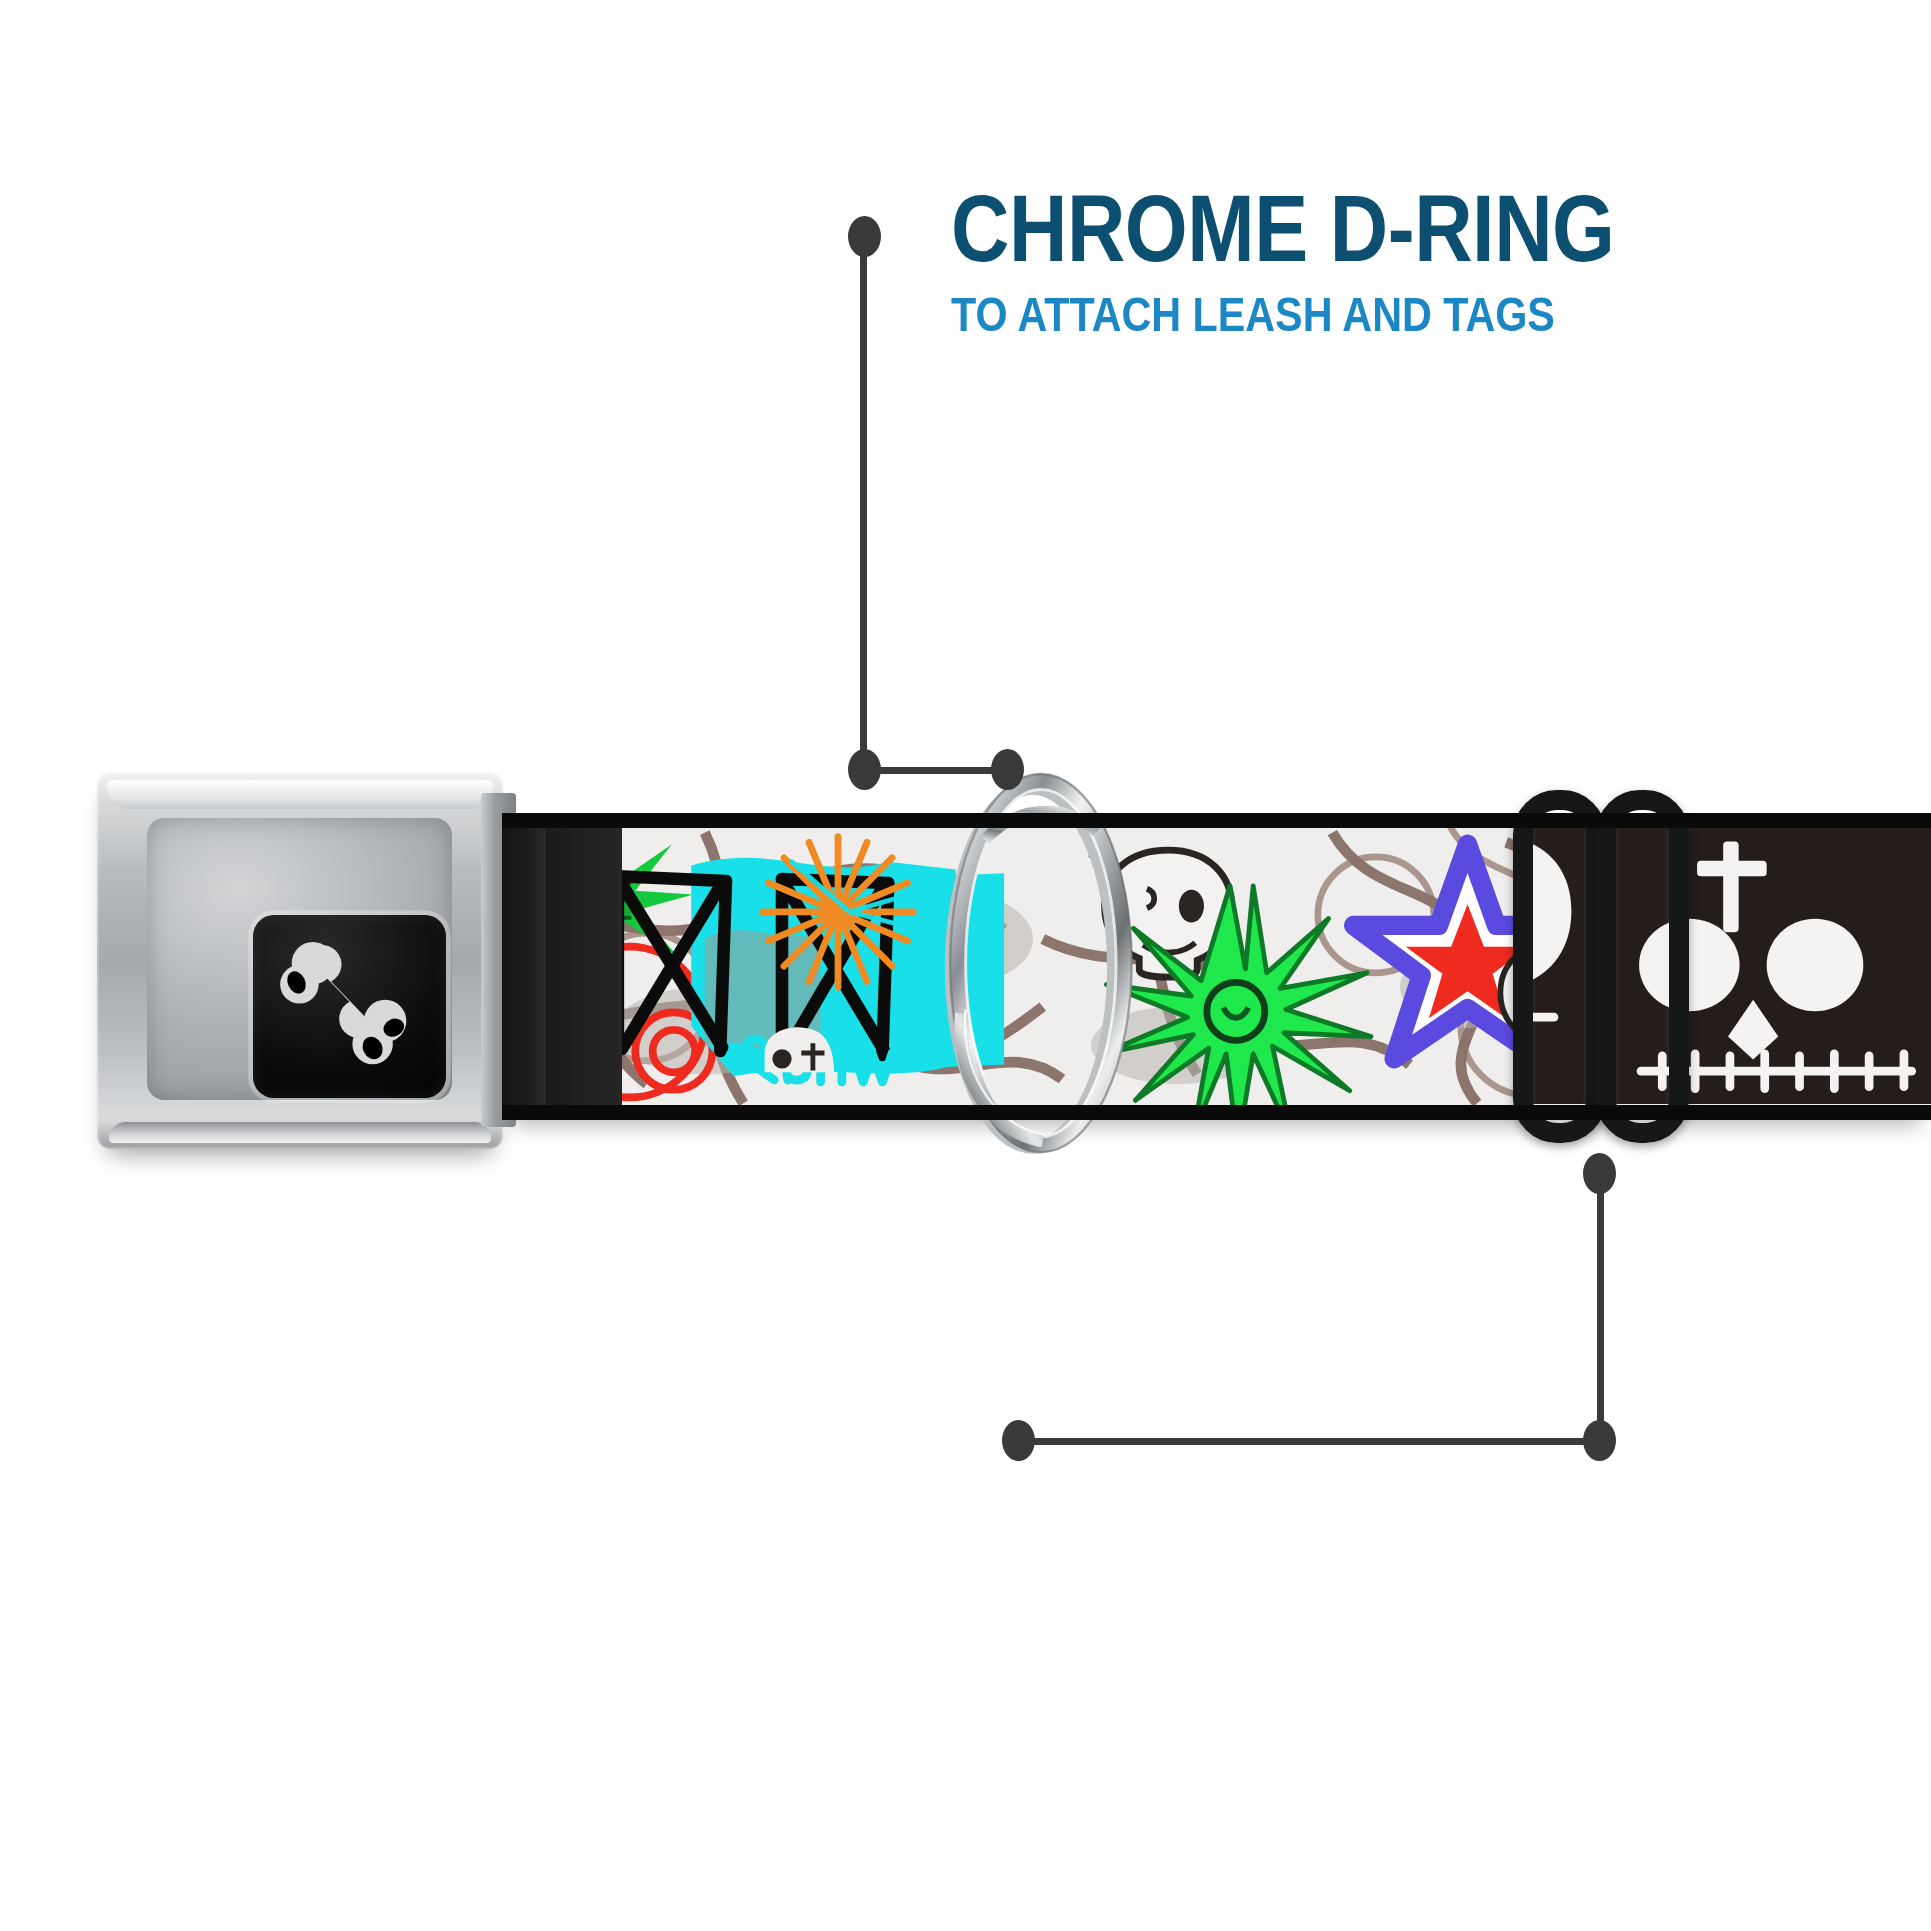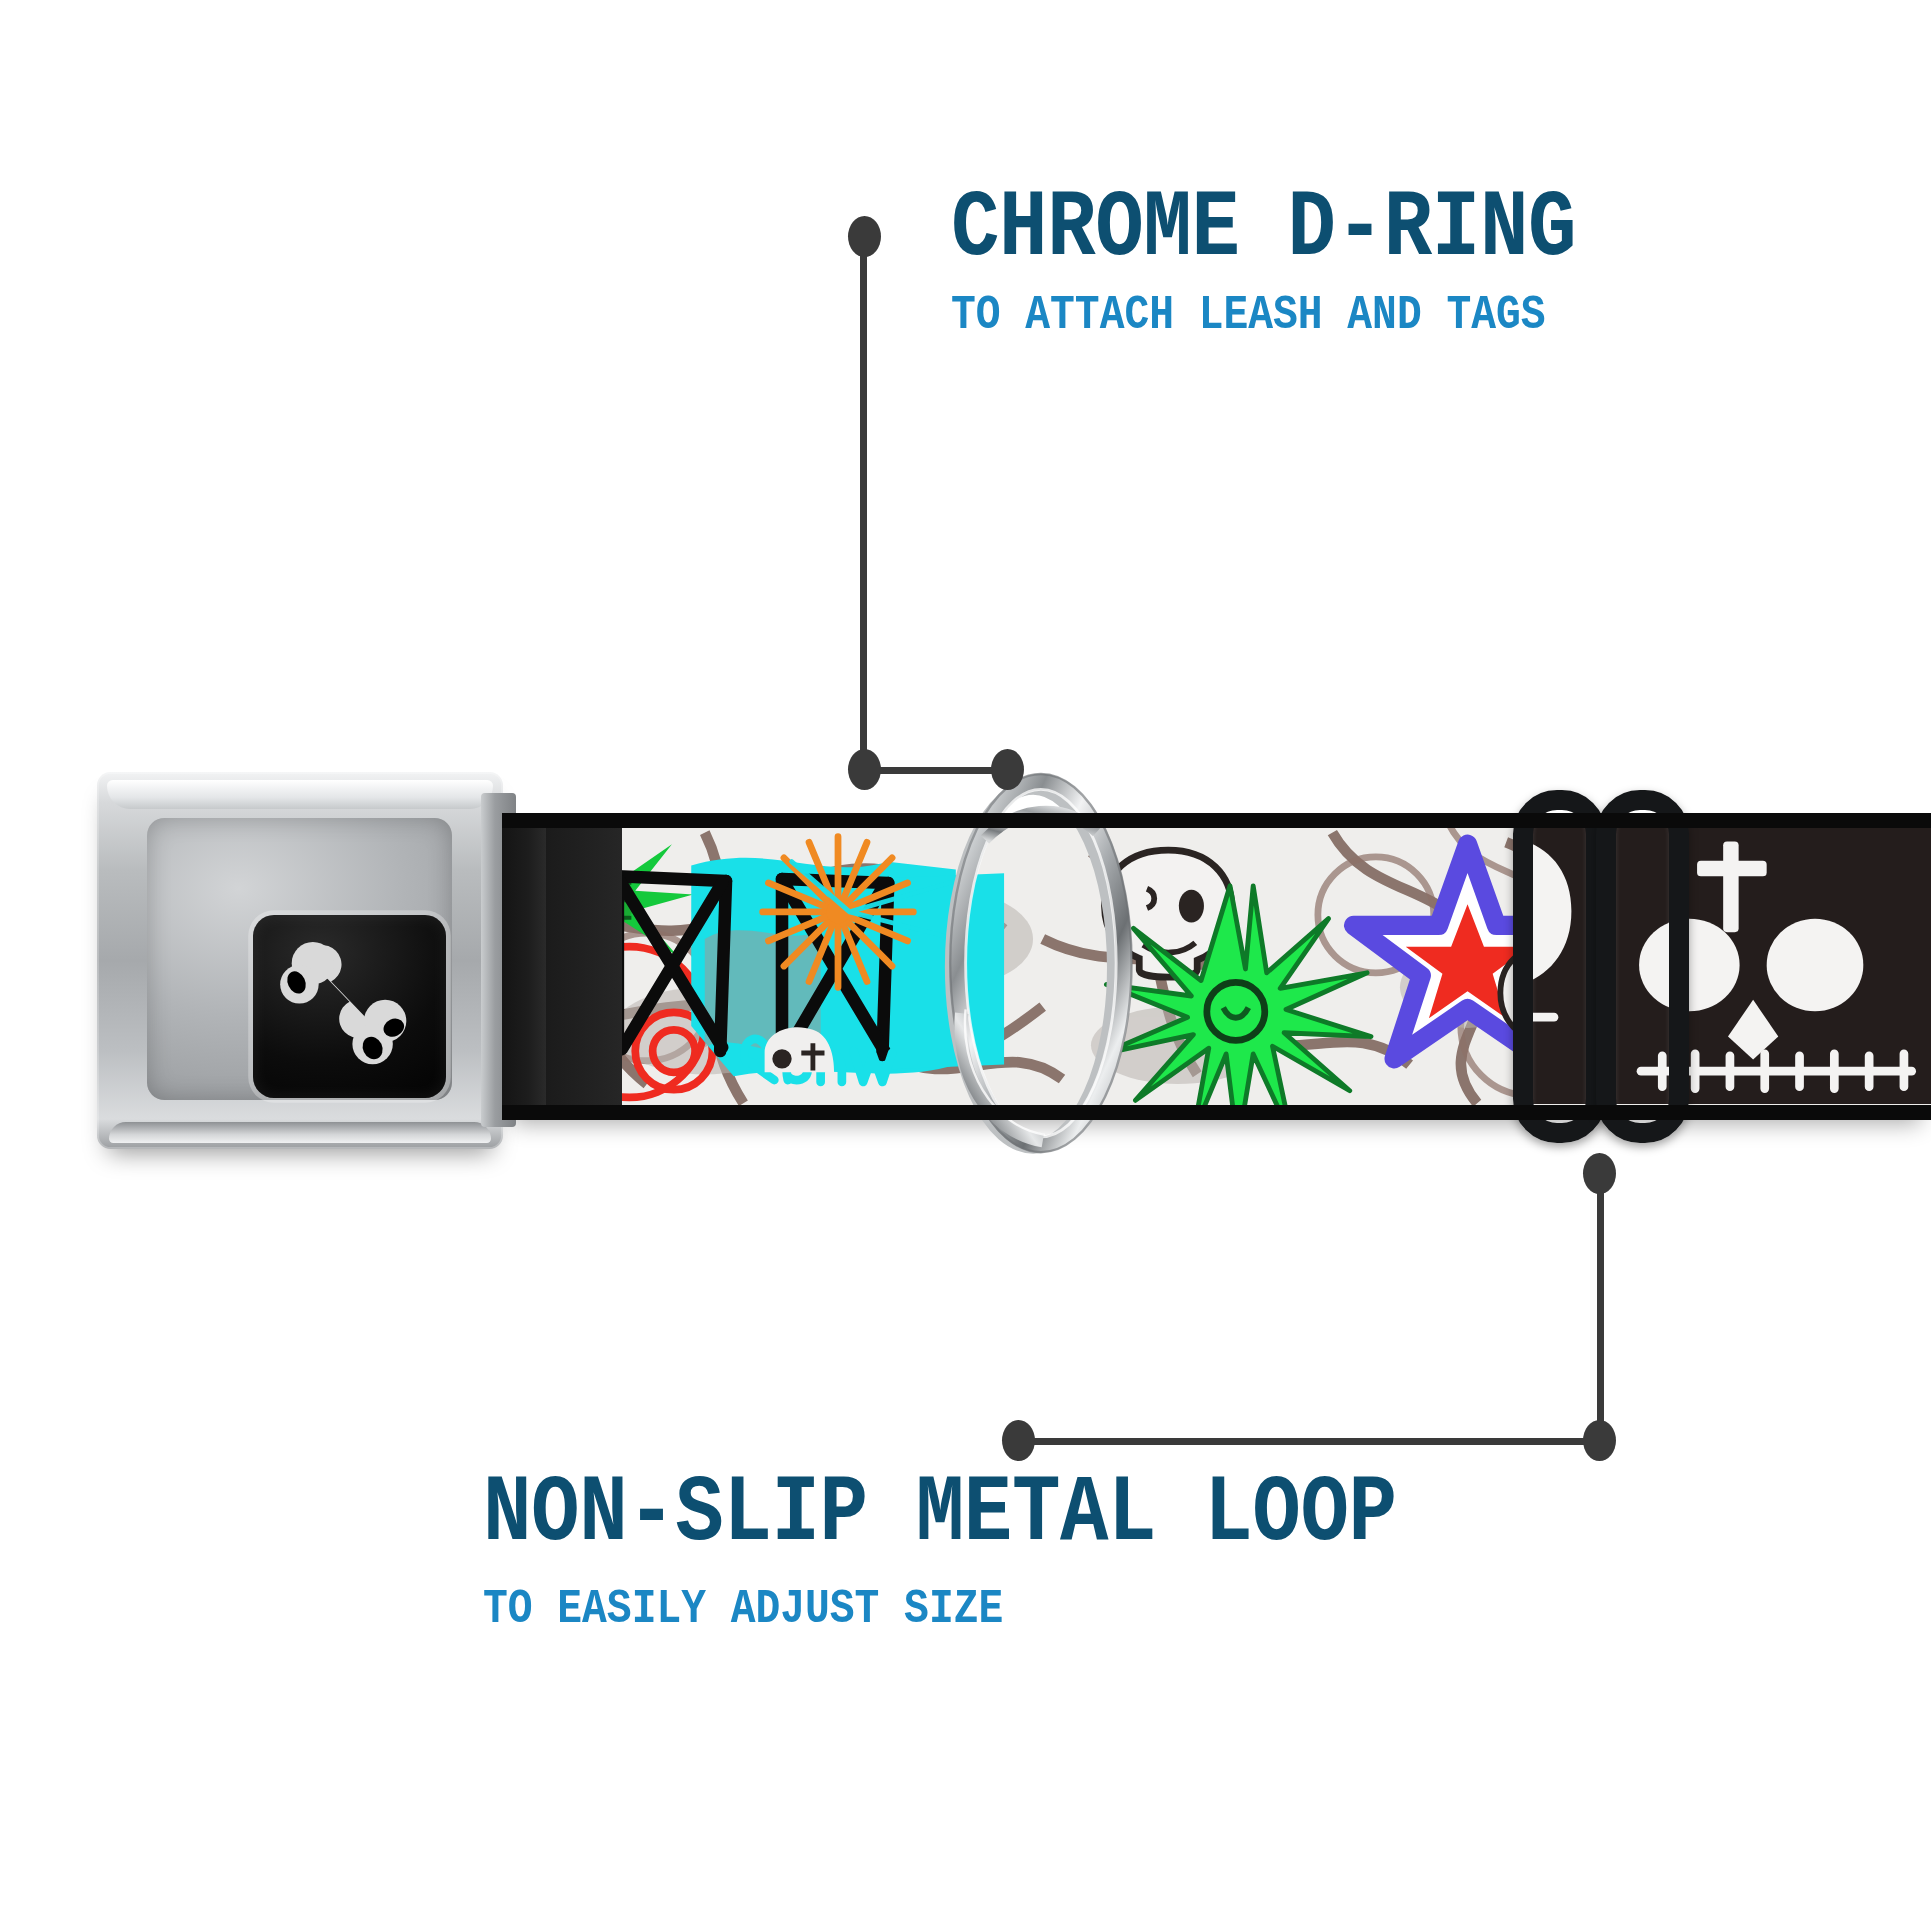--- a/index.html
+++ b/index.html
@@ -1,21 +1,21 @@
 <!DOCTYPE html>
 <html><head>
 <meta charset="utf-8">
 <style>
   html,body{margin:0;padding:0;background:#fff;}
   body{
     width:1931px;height:1931px;position:relative;overflow:hidden;
     font-family:"Liberation Sans", sans-serif;
     background:#ffffff;
   }
-  .stage{position:absolute;inset:0;font-family:Liberation Mono, monospace;}
+  .stage{position:absolute;inset:0;}
 
   
   .callout{position:absolute;}
   .callout .title{
     font-weight:bold;
     letter-spacing:-0.5px;
     line-height:0.98;
     white-space:nowrap;
     transform:scaleX(0.86);
     transform-origin:left top;
@@ -383,19 +383,15 @@
   <div class="leader-line" style="left: 1597px; top: 1173px; width: 6.8px; height: 270px; background: rgb(58, 58, 58);"></div>
   <div class="leader-dot" style="left: 1583px; top: 1420px; background: rgb(58, 58, 58);"></div>
   <div class="leader-line" style="left: 1019px; top: 1438px; width: 579px; height: 6.8px; background: rgb(58, 58, 58);"></div>
   <div class="leader-dot" style="left: 1002px; top: 1420px; background: rgb(58, 58, 58);"></div>
 
   <div class="callout" id="callout-dring">
     <div class="title" style="color: rgb(13, 79, 113);">CHROME D-RING</div>
     <div class="sub" style="color: rgb(27, 135, 196);">TO ATTACH LEASH AND TAGS</div>
   </div>
 
-  <div class="callout" id="callout-loop">
-    <div class="title" style="color: rgb(13, 79, 113);">NON-SLIP METAL LOOP</div>
-    <div class="sub" style="color: rgb(27, 135, 196);">TO EASILY ADJUST SIZE</div>
-  </div>
 
 </div>
 
 
 </body></html>

